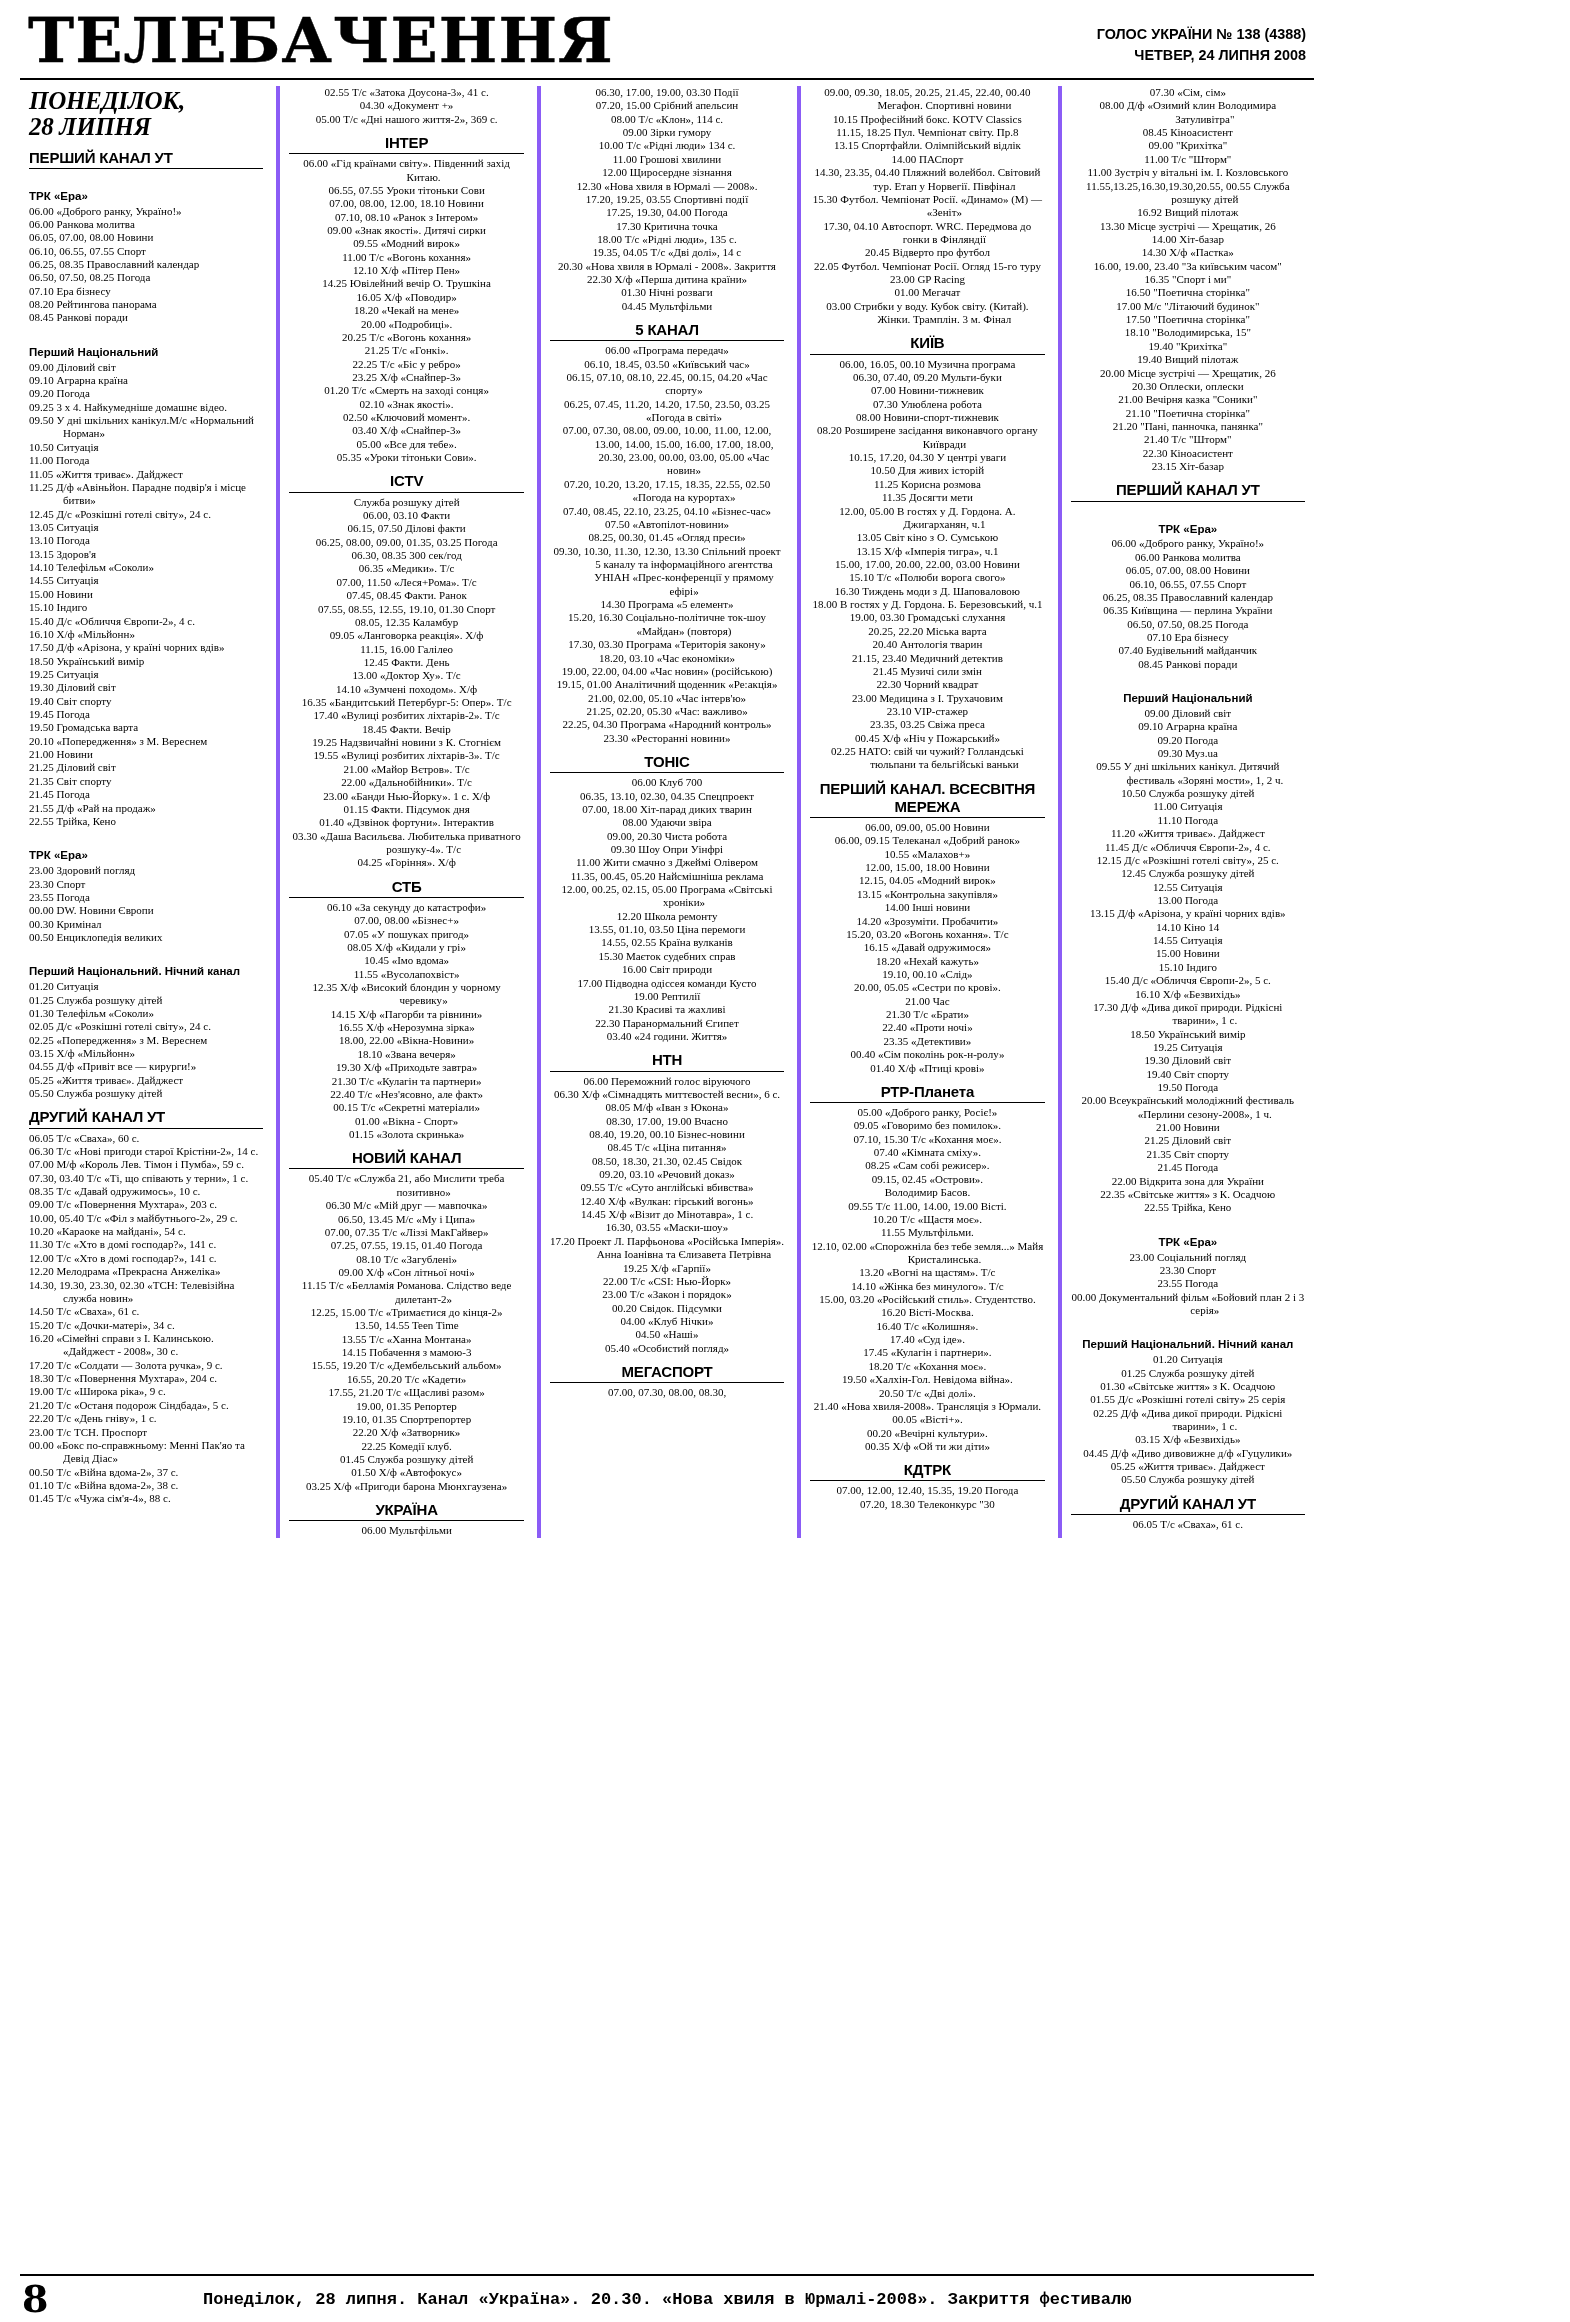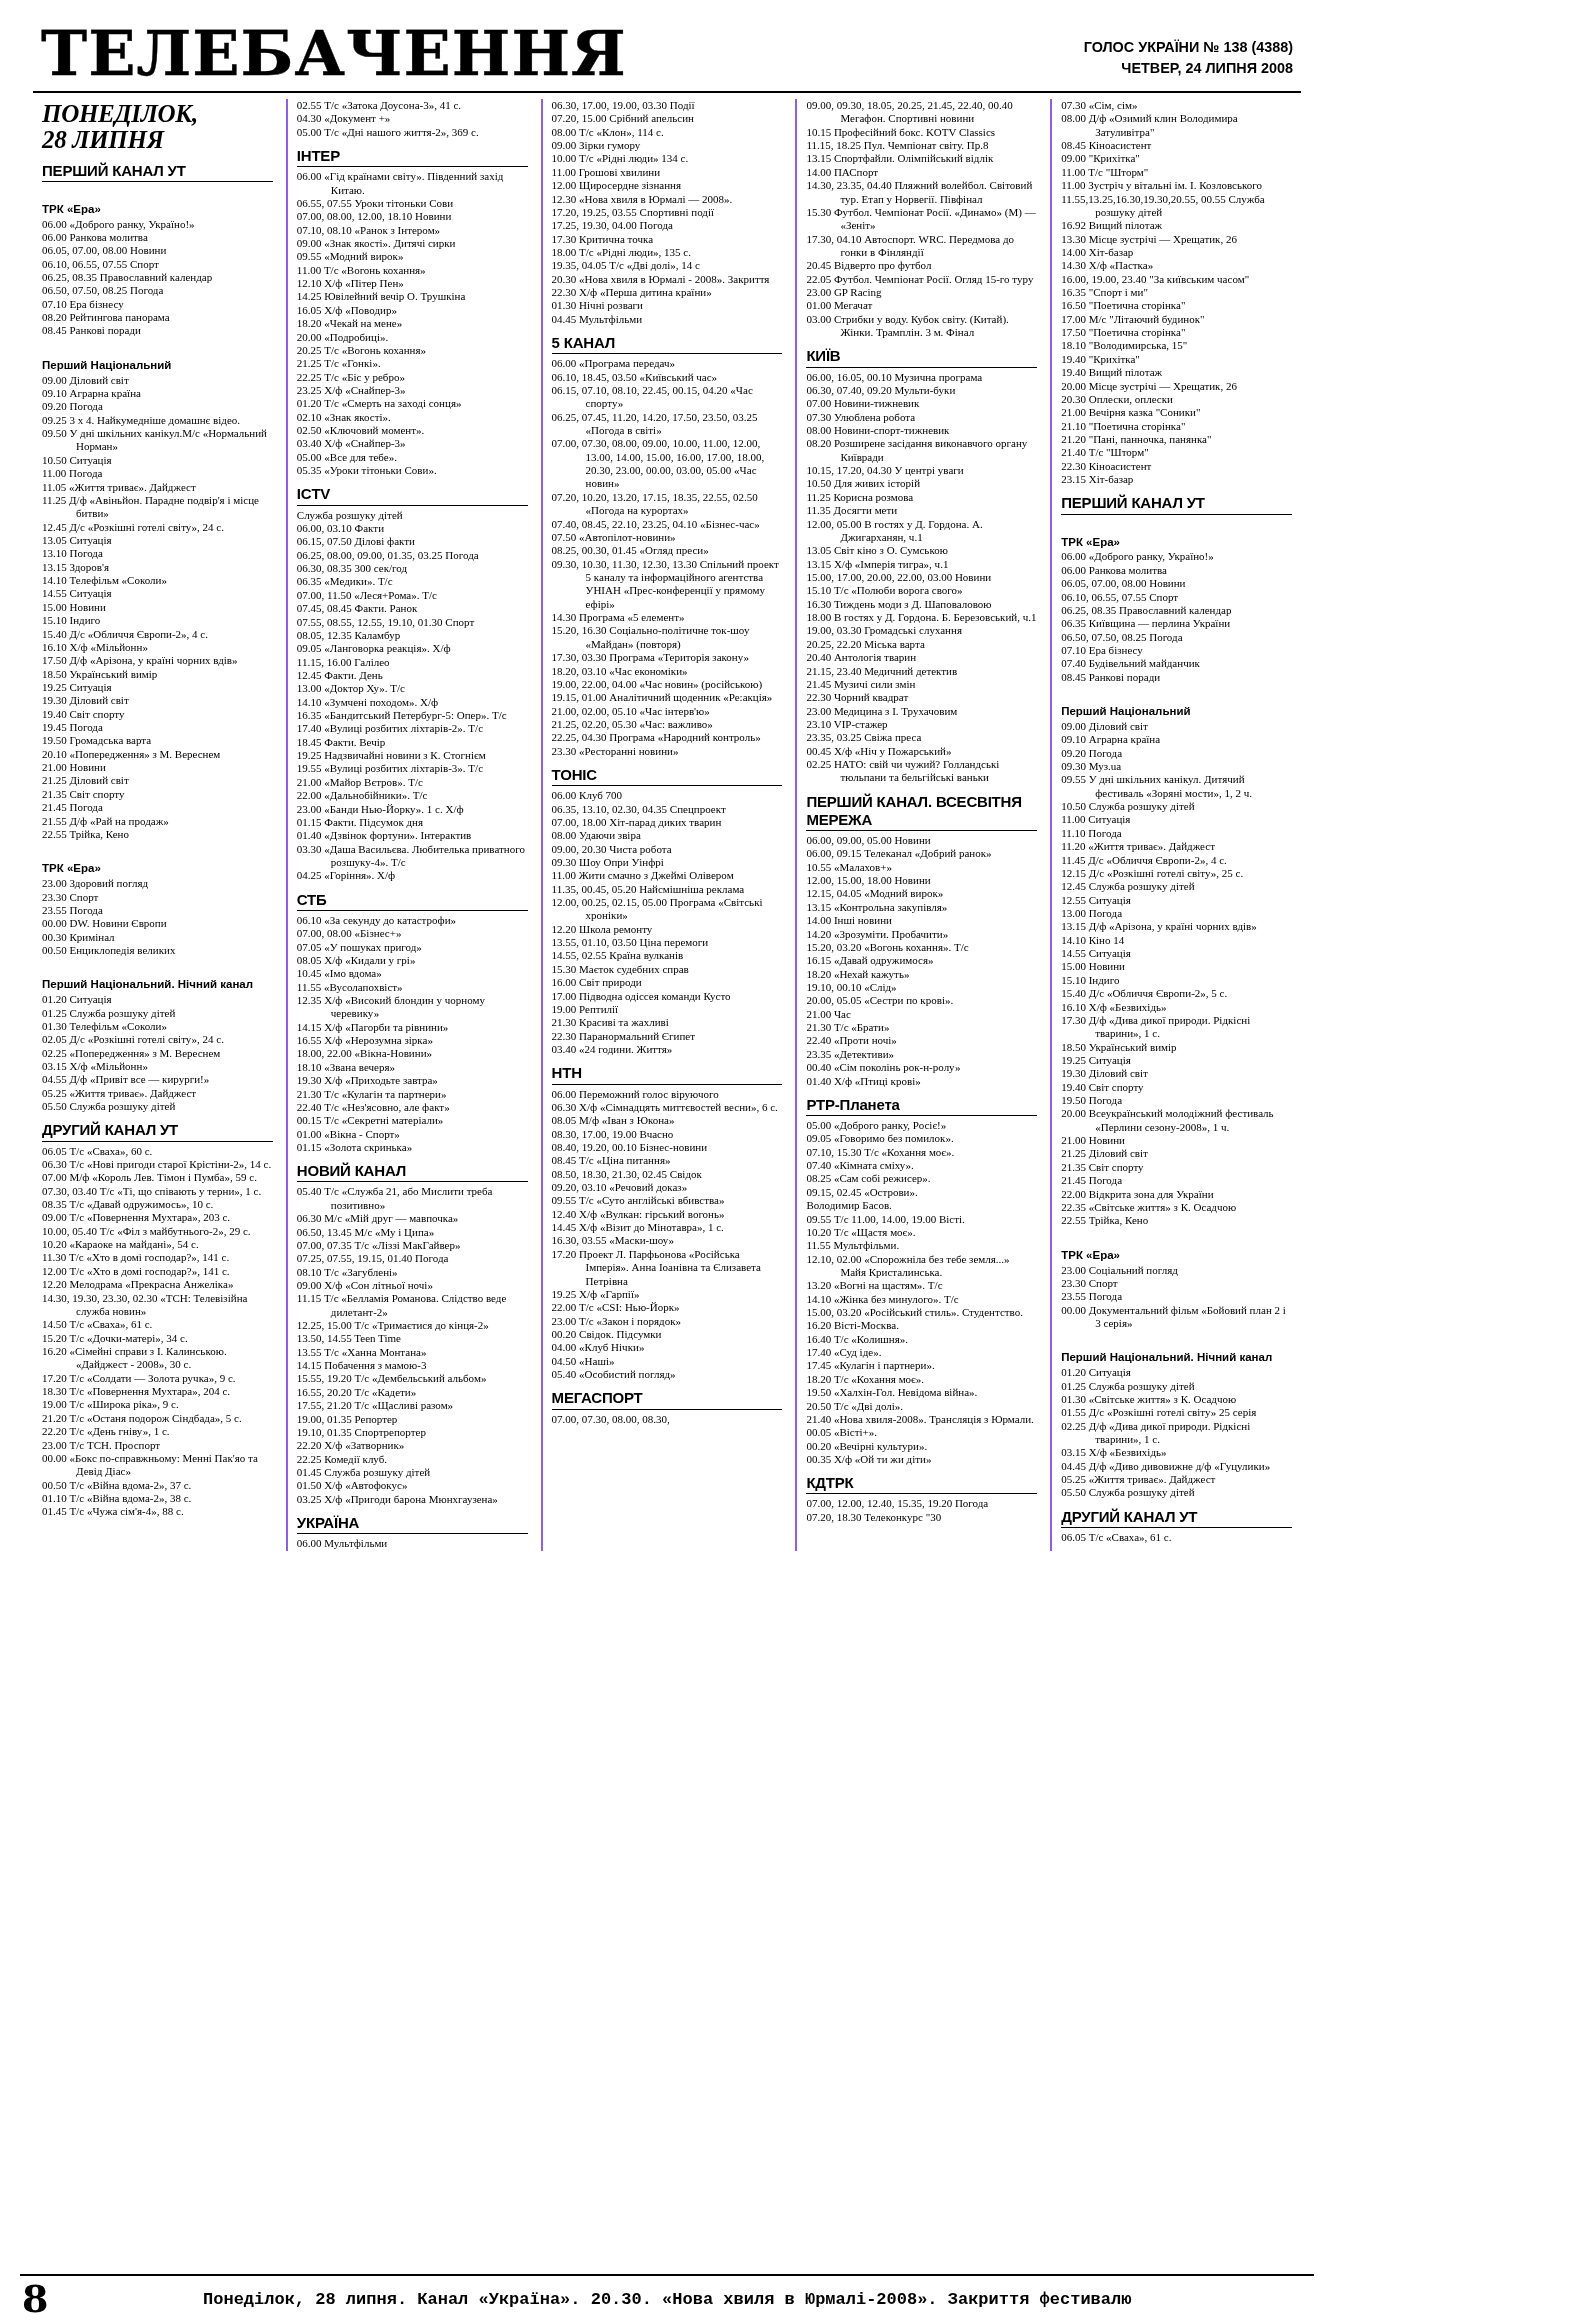--- a/index.html
+++ b/index.html
@@ -6,21 +6,21 @@
   html, body {
     margin: 0; padding: 0;
     background: #ffffff;
     font-family: "Liberation Serif", serif;
   }
   .page {
     width: 1334px;
     min-height: 2322px;
     position: relative;
     background: #fff;
-    padding: 13px;
+    padding: 0;
   }
 
   
   .masthead {
     display: flex;
     align-items: flex-end;
     justify-content: space-between;
     padding: 10px 28px 4px 28px;
   }
   .masthead-title {
@@ -53,21 +53,21 @@
     gap: 4px;
     align-items: stretch;
   }
   .col {
     flex: 1 1 0;
     padding: 0 9px;
     font-size: 11px;
     line-height: 1.21;
     position: relative;
   }
-  .col + .col { border-left: 2px solid #8b5cf6; }
+  .col + .col { border-left: 4px solid #8b5cf6; text-align: center; }
 
   
   .day-head {
     font-family: "Liberation Serif", serif;
     font-weight: bold;
     font-style: italic;
     font-size: 25px;
     line-height: 1.05;
     margin: 2px 0 6px 0;
     letter-spacing: -0.3px;

